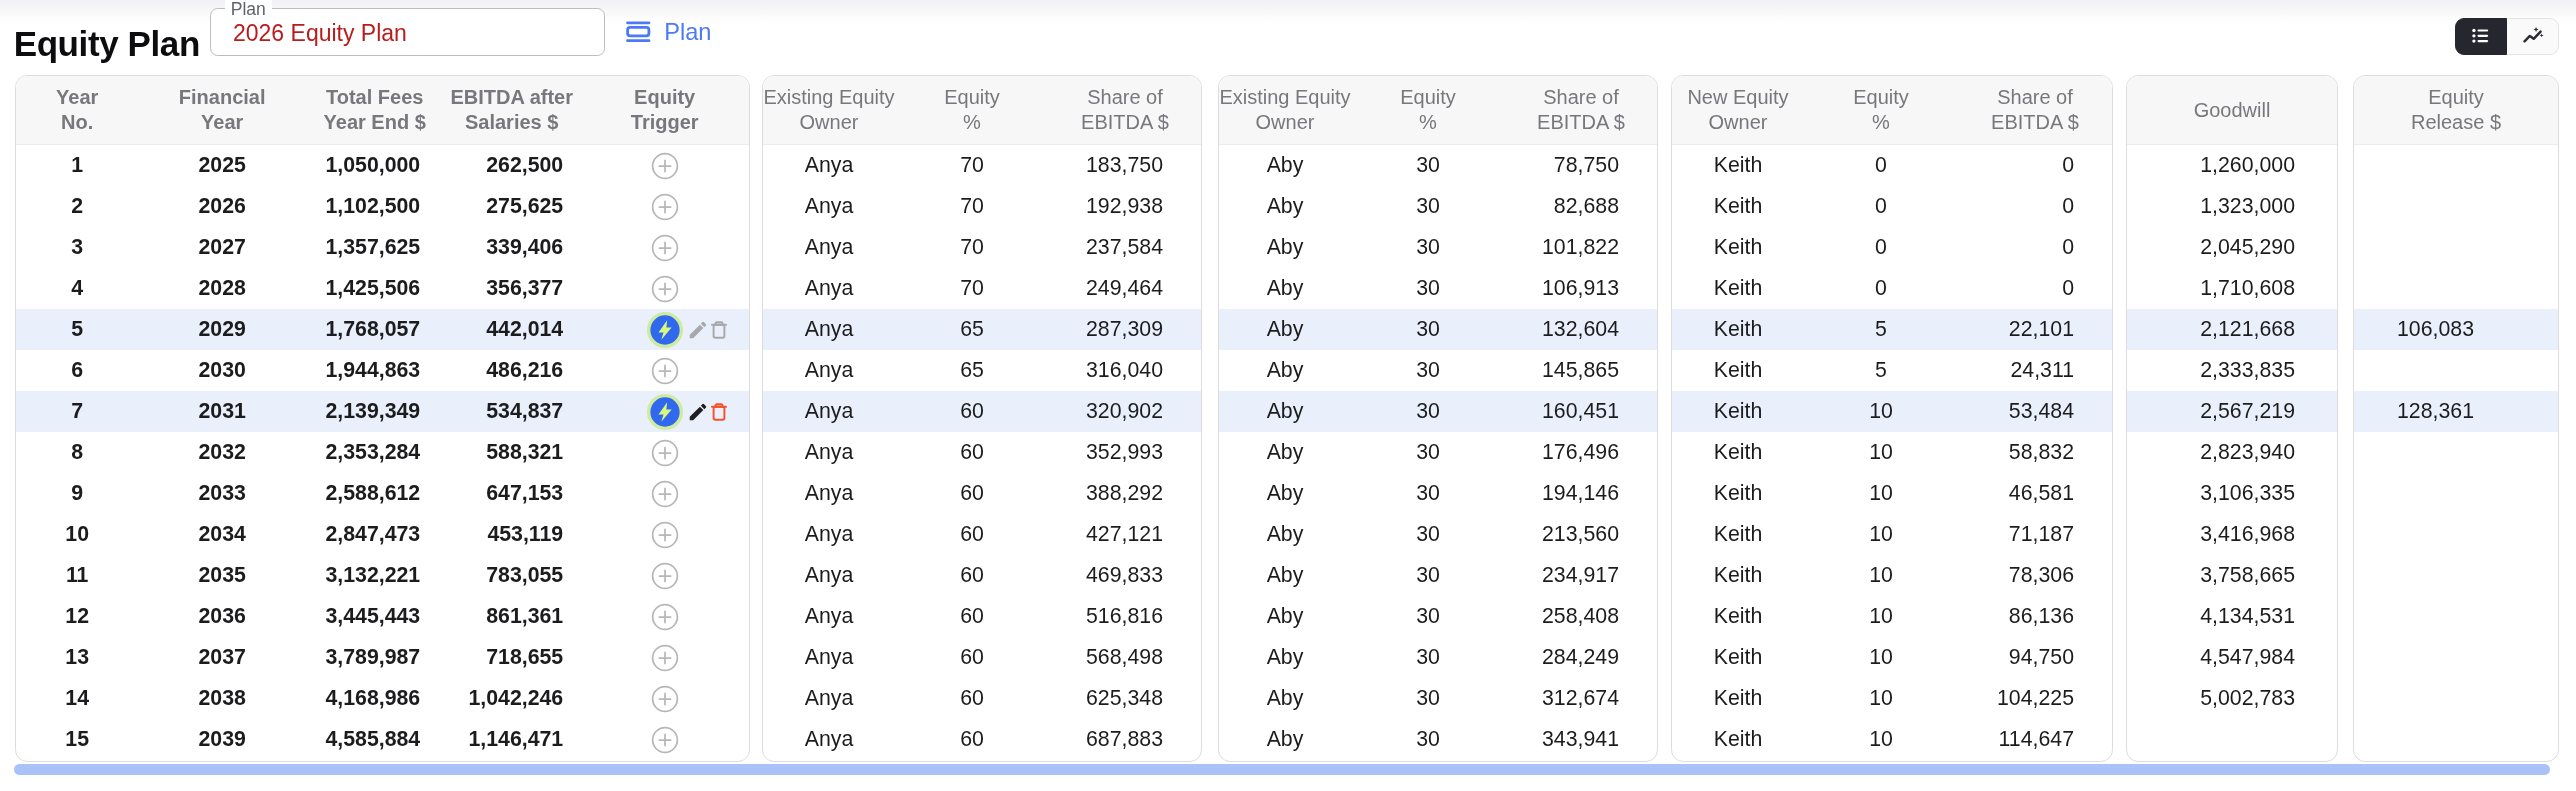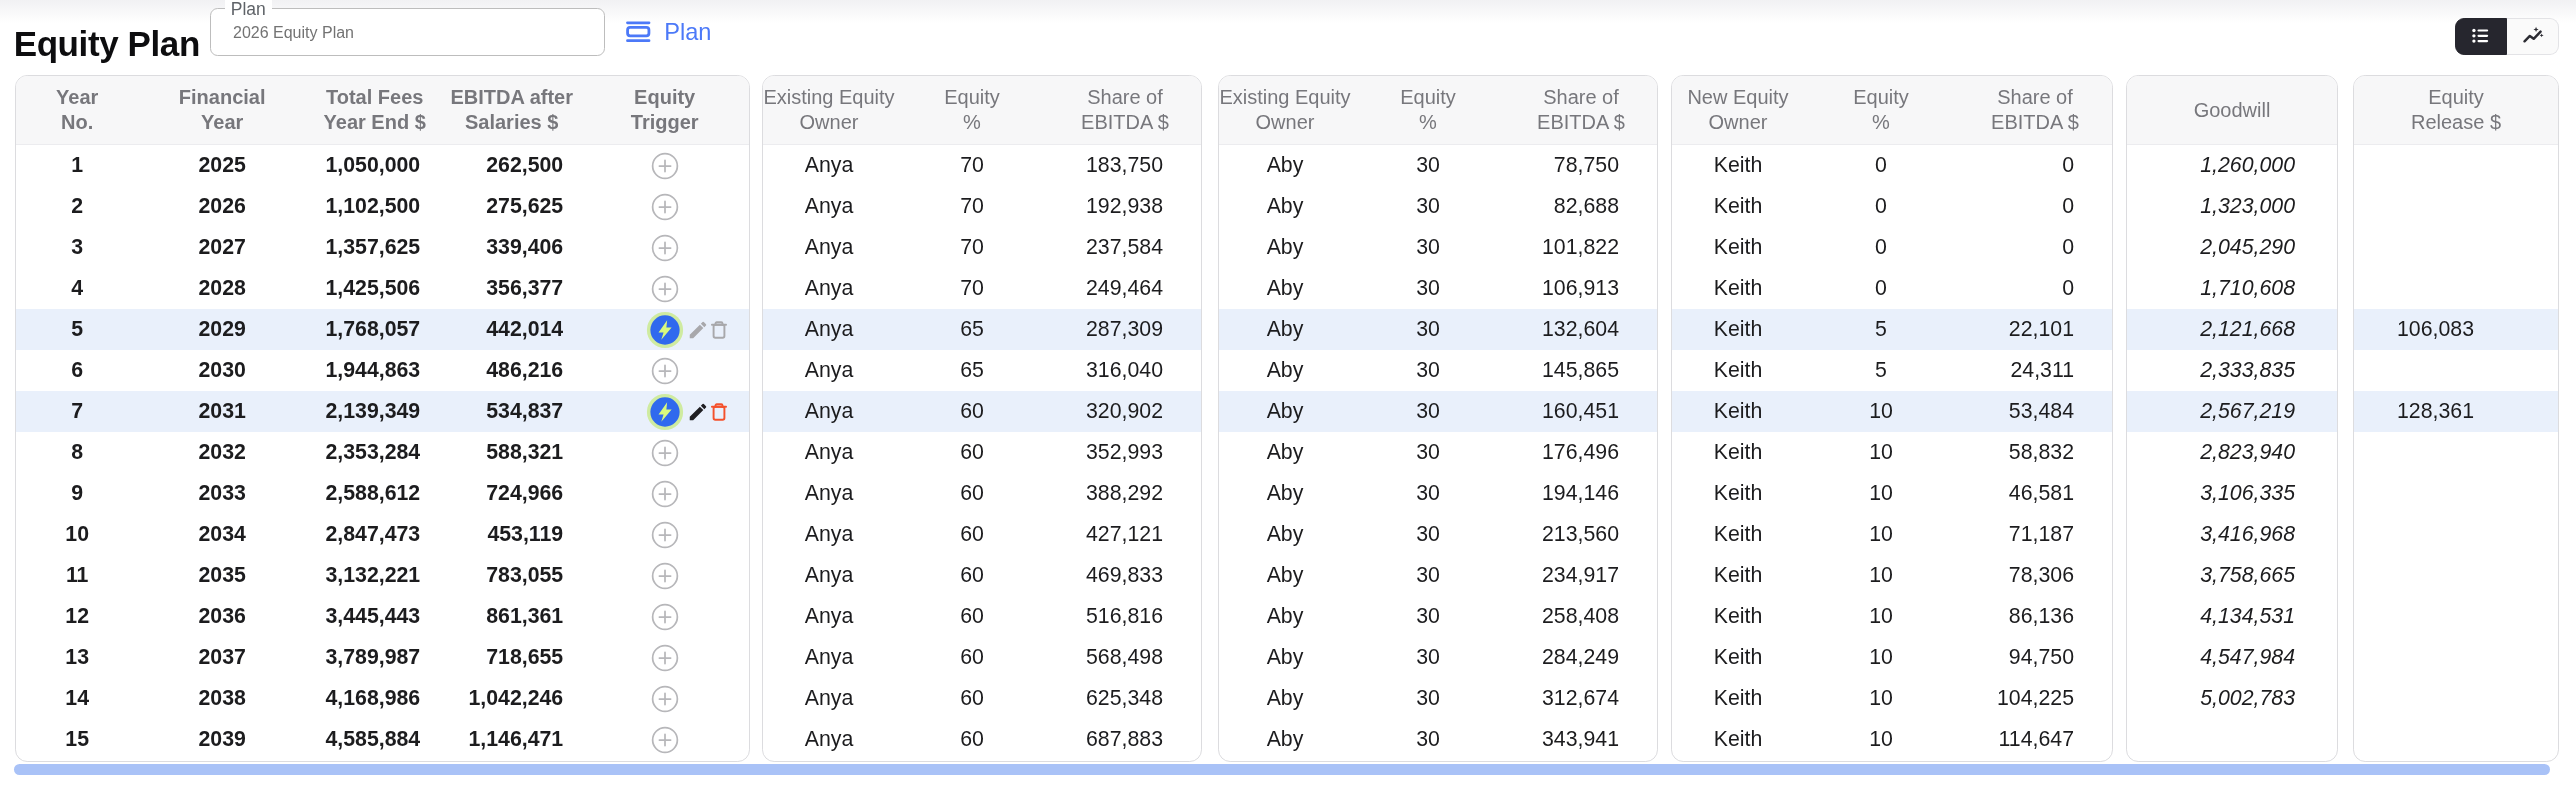--- a/index.html
+++ b/index.html
@@ -9,21 +9,21 @@
     background:#ffffff;
     background-image:linear-gradient(#f1f1f3,#ffffff 23px);
     background-repeat:no-repeat;
     color:#1a1a1c;
   }
   
   .topbar{position:absolute;left:0;top:0;width:100%;height:73px;}
   .page-title{position:absolute;left:13.7px;top:24px;font-size:35px;font-weight:700;letter-spacing:-0.4px;color:#0d0d0f;}
   .plan-field{position:absolute;left:210px;top:8.4px;width:393px;height:46px;border:0.8px solid #bdbdbd;border-radius:7.6px;background:#fff;}
   .plan-field .flabel{position:absolute;left:13.7px;top:-10px;background:#fff;padding:0 6.1px;font-size:17.5px;color:#5f6368;}
-  .plan-field input{position:absolute;left:20px;top:0;width:350px;height:100%;border:none;outline:none;font-size:16px;color:#737373;font-family:inherit;background:transparent;}
+  .plan-field input{position:absolute;left:20px;top:0;width:350px;height:100%;border:none;outline:none;font-size:23px;color:#b91c1c;font-family:inherit;background:transparent;}
   .plan-btn{position:absolute;left:623px;top:17px;display:flex;align-items:center;gap:10.7px;border:none;background:transparent;cursor:pointer;padding:0;}
   .plan-btn svg{width:30.5px;height:30.5px;display:block;}
   .plan-btn .lbl{font-size:23.6px;color:var(--accent-blue);font-weight:500;}
   .view-toggle{position:absolute;left:2455px;top:17.5px;display:flex;}
   .tbtn{width:52px;height:37px;display:flex;align-items:center;justify-content:center;border:0.8px solid #e3e3e6;background:#fafafa;cursor:pointer;padding:0;}
   .tbtn.sel{background:var(--toggle-dark);border-color:var(--toggle-dark);}
   .tbtn:first-child{border-radius:9.1px 0 0 9.1px;}
   .tbtn:last-child{border-radius:0 9.1px 9.1px 0;border-left:none;}
   .tbtn svg{width:23.6px;height:23.6px;display:block;}
   
@@ -35,21 +35,21 @@
   .row{display:grid;height:41px;align-items:center;}
   .row.hl{background:var(--row-highlight);}
   .grid-main{grid-template-columns:122px 168px 137px 137px 1fr;}
   .grid-owner{grid-template-columns:132px 154px 1fr;}
   .grid-single{grid-template-columns:1fr;}
   .c{display:flex;align-items:center;justify-content:center;font-size:21.3px;color:#1c1c1e;}
   .c.r{justify-content:flex-end;}
   .pad-fees{padding-right:23px;}
   .pad-ebitda{padding-right:17px;}
   .pad-share{padding-right:38px;}
-  .pad-goodwill{padding-right:42px;font-style:italic;}
+  .pad-goodwill{padding-right:42px;}
   .pad-release{padding-right:84px;}
   
   .trig{position:relative;height:100%;}
   .icon-btn{border:none;background:transparent;padding:0;cursor:pointer;display:flex;align-items:center;justify-content:center;}
   .plus-btn{position:absolute;left:50%;top:50%;transform:translate(-50%,-50%);}
   .plus-btn svg{width:28px;height:28px;display:block;}
   .bolt-btn{position:absolute;left:50%;top:50%;transform:translate(-50%,-50%);}
   .bolt-btn svg{width:37px;height:37px;display:block;}
   .pencil-btn{position:absolute;left:calc(50% + 22px);top:50%;transform:translateY(-50%);}
   .pencil-btn svg{width:22px;height:22px;display:block;}
@@ -282,21 +282,21 @@
                   <path d="M12 7.2v9.6M7.2 12h9.6" stroke="#b7b7ba" stroke-width="1.5" stroke-linecap="round"></path>
                 </svg>
               </span>
             </button>
           </div>
         </div>
         <div class="row grid-main">
           <div class="c">9</div>
           <div class="c">2033</div>
           <div class="c r pad-fees">2,588,612</div>
-          <div class="c r pad-ebitda">724,966</div>
+          <div class="c r pad-ebitda">647,153</div>
           <div class="trig">
             <button class="icon-btn plus-btn">
               <span>
                 <svg viewBox="0 0 24 24">
                   <circle cx="12" cy="12" r="10.6" fill="none" stroke="#b7b7ba" stroke-width="1.5"></circle>
                   <path d="M12 7.2v9.6M7.2 12h9.6" stroke="#b7b7ba" stroke-width="1.5" stroke-linecap="round"></path>
                 </svg>
               </span>
             </button>
           </div>

